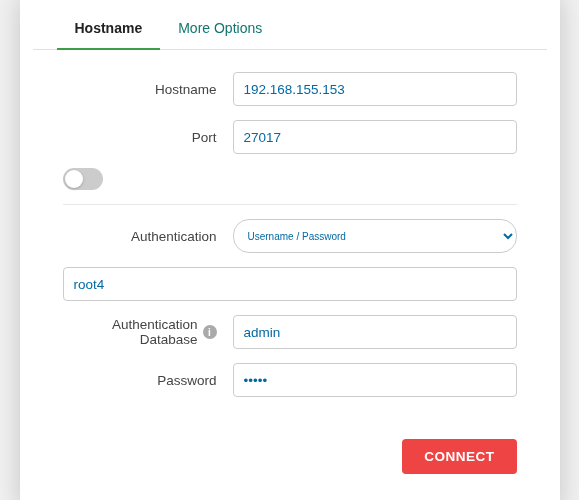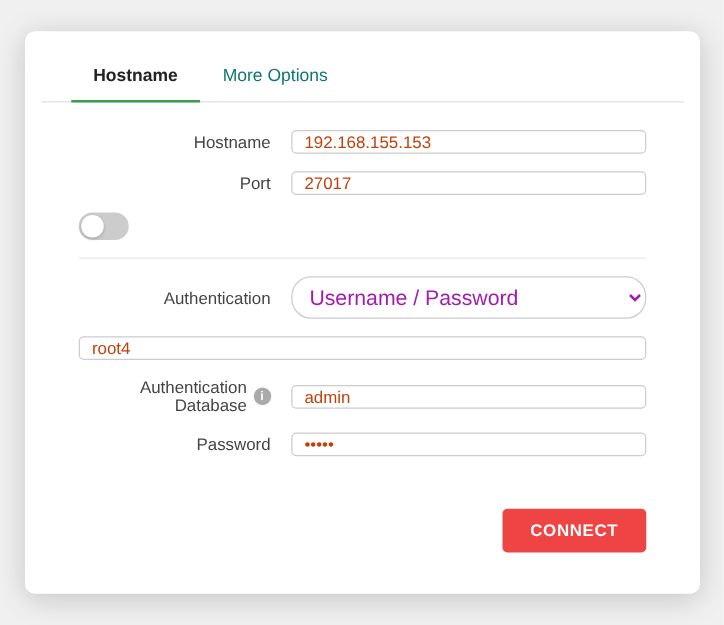--- a/index.html
+++ b/index.html
@@ -53,37 +53,37 @@
       font-size: 13.5px;
       color: #444;
       flex-shrink: 0;
       display: flex;
       align-items: center;
       justify-content: flex-end;
       gap: 5px;
     }
     .form-input {
       flex: 1;
-      height: 19px;
+      height: 34px;
       border: 1px solid #ccc;
       border-radius: 4px;
       padding: 0 10px;
       font-size: 13.5px;
-      color: #c2410c;
+      color: #0369a1;
       outline: none;
       background: #fff;
     }
     .form-select {
       flex: 1;
       height: 34px;
       border: 1px solid #ccc;
       border-radius: 16px;
       padding: 0 10px;
-      font-size: 17px;
-      color: #a21caf;
+      font-size: 10px;
+      color: #0369a1;
       outline: none;
       background: #fff;
       appearance: auto;
     }
     .divider {
       border: none;
       border-top: 1px solid #e8e8e8;
       margin: 6px 0 14px 0;
     }
     

